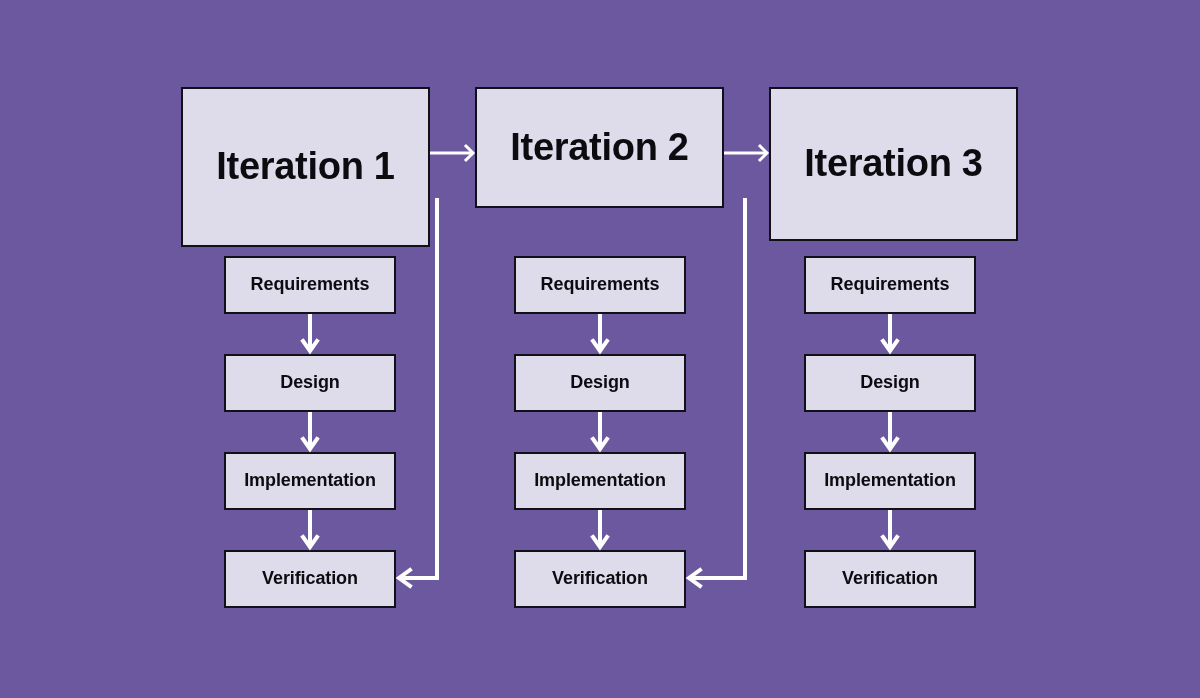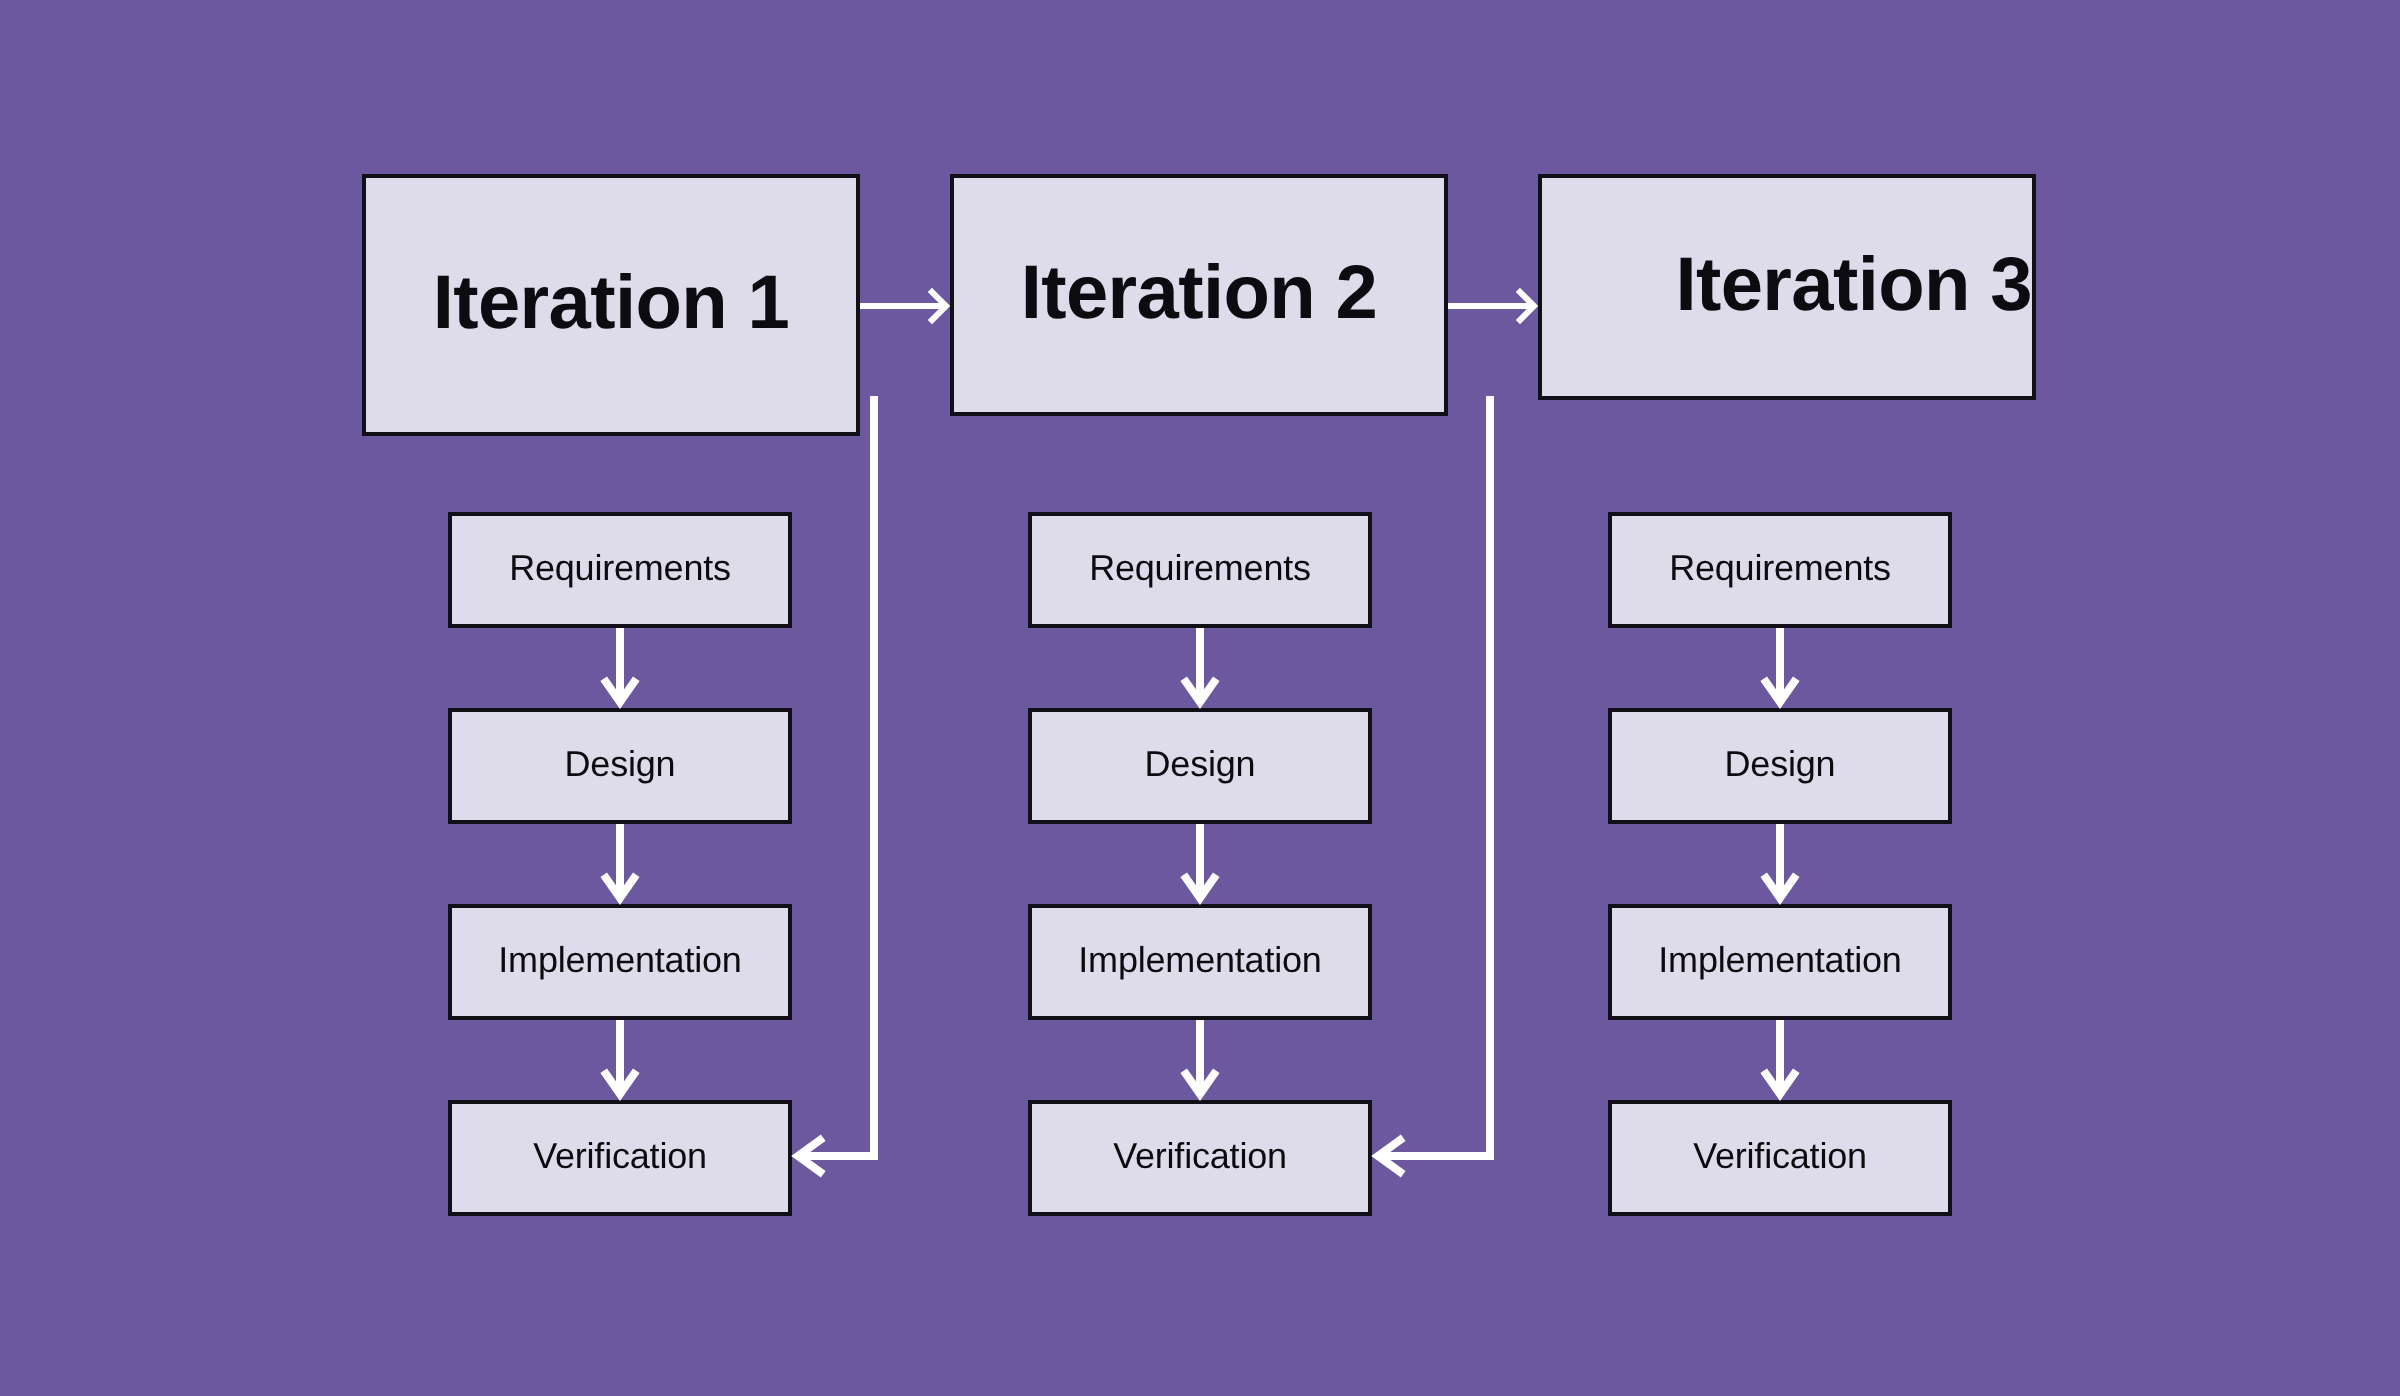--- a/index.html
+++ b/index.html
@@ -30,21 +30,21 @@
     text-align: center;
     line-height: 1.1;
   }
   .iter-box {
     font-size: 38px;
     font-weight: 700;
     letter-spacing: -0.3px;
   }
   .stage-box {
     font-size: 18px;
-    font-weight: 400;
+    font-weight: 700;
     letter-spacing: -0.1px;
     align-items: center;
   }
   svg.arrows {
     position: absolute;
     left: 0;
     top: 0;
     width: 1200px;
     height: 698px;
     pointer-events: none;
@@ -66,29 +66,29 @@
   }
   .arrow-thin {
     stroke-width: 3;
   }
 </style>
 </head>
 <body>
 
 <div id="canvas">
 
-  <div class="box iter-box" style="left:181px; top:87px; width:249px; height:131px;">
+  <div class="box iter-box" style="left:181px; top:87px; width:249px; height:160px;">
     <span>Iteration 1</span>
   </div>
 
   <div class="box iter-box" style="left:475px; top:87px; width:249px; height:121px;">
     <span>Iteration 2</span>
   </div>
 
-  <div class="box iter-box" style="left:769px; top:87px; width:249px; height:113px;justify-content:flex-end;">
+  <div class="box iter-box" style="left:769px; top:87px; width:249px; height:154px;">
     <span>Iteration 3</span>
   </div>
 
   <div class="box stage-box" style="left:224px; top:256px; width:172px; height:58px;">
     <span>Requirements</span>
   </div>
   <div class="box stage-box" style="left:224px; top:354px; width:172px; height:58px;">
     <span>Design</span>
   </div>
   <div class="box stage-box" style="left:224px; top:452px; width:172px; height:58px;">

